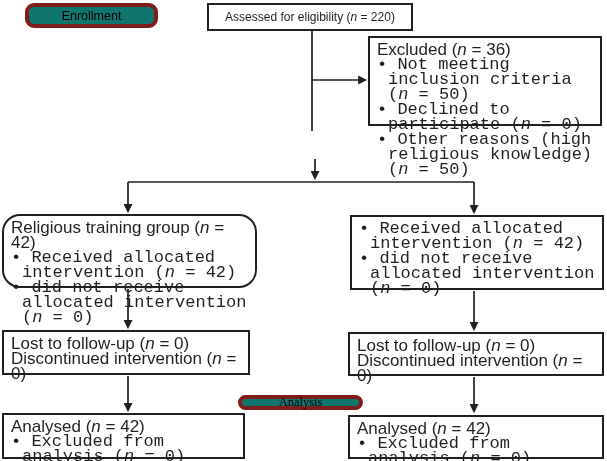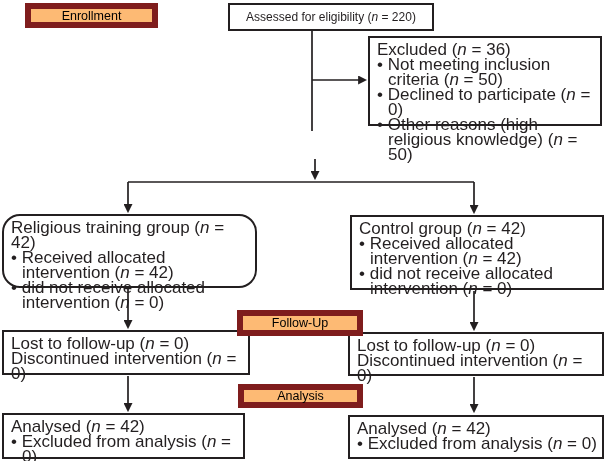--- a/index.html
+++ b/index.html
@@ -25,33 +25,33 @@
     z-index: 2;
     font-size: 17px;
     line-height: 15px;
   }
   .box.center {
     display: flex;
     align-items: center;
     justify-content: center;
     font-size: 12px;
     text-align: right;
-    margin-left: 21px;
   }
   .box.pad { padding: 4px 4px 3px 7px; }
   .bullet {
     padding-left: 11px;
     text-indent: -11px;
+    font-family: Liberation Mono, monospace;
   }
   .bullet::before { content: "\2022\00a0"; }
   .badge {
     position: absolute;
-    background: #fdba74;
-    border: 6px solid #7f1d1d;
-    border-radius: 0;
+    background: #0f766e;
+    border: 4px solid #7f1d1d;
+    border-radius: 9px;
     box-sizing: border-box;
     z-index: 3;
     display: flex;
     align-items: center;
     justify-content: center;
     font-size: 12.5px;
     color: #000000;
   }
   i { font-style: italic; }
 </style>
@@ -76,44 +76,42 @@
       <path d="M128 289 L128 321" marker-end="url(#ah)"></path>
       <path d="M474 291 L474 323" marker-end="url(#ah)"></path>
       <path d="M128 376 L128 404" marker-end="url(#ah)"></path>
       <path d="M474 377 L474 405" marker-end="url(#ah)"></path>
     </g>
   </svg>
 
   <div class="badge" style="left:25px; top:3px; width:133px; height:25px;">Enrollment</div>
 
 
-  <div class="badge" style="left:237px; top:310px; width:126px; height:26px;">Follow-Up</div>
 
-  <div class="badge" style="left:238px; top:384px; width:125px; height:24px;">Analysis</div>
+  <div class="badge" style="left:238px; top:395px; width:125px; height:15px;font-family:Liberation Serif, serif;">Analysis</div>
 
   <div class="box center" style="left:207px; top:3px; width:206px; height:28px;">
     <span>Assessed for eligibility (<i>n</i> = 220)</span>
   </div>
 
   <div class="box pad" style="left:368px; top:36px; width:234px; height:90px;">
     <div>Excluded (<i>n</i> = 36)</div>
     <div class="bullet">Not meeting inclusion criteria (<i>n</i> = 50)</div>
     <div class="bullet">Declined to participate (<i>n</i> = 0)</div>
     <div class="bullet">Other reasons (high religious knowledge) (<i>n</i> = 50)</div>
   </div>
 
 
   <div class="box pad" style="left:2px; top:214px; width:255px; height:74px;border-radius:18px;">
     <div>Religious training group (<i>n</i> = 42)</div>
     <div class="bullet">Received allocated intervention (<i>n</i> = 42)</div>
     <div class="bullet">did not receive allocated intervention (<i>n</i> = 0)</div>
   </div>
 
   <div class="box pad" style="left:350px; top:215px; width:254px; height:75px;">
-    <div>Control group (<i>n</i> = 42)</div>
     <div class="bullet">Received allocated intervention (<i>n</i> = 42)</div>
     <div class="bullet">did not receive allocated intervention (<i>n</i> = 0)</div>
   </div>
 
   <div class="box pad" style="left:2px; top:330px; width:248px; height:45px;">
     <div>Lost to follow-up (<i>n</i> = 0)</div>
     <div>Discontinued intervention (<i>n</i> = 0)</div>
   </div>
 
   <div class="box pad" style="left:348px; top:332px; width:256px; height:44px;">

